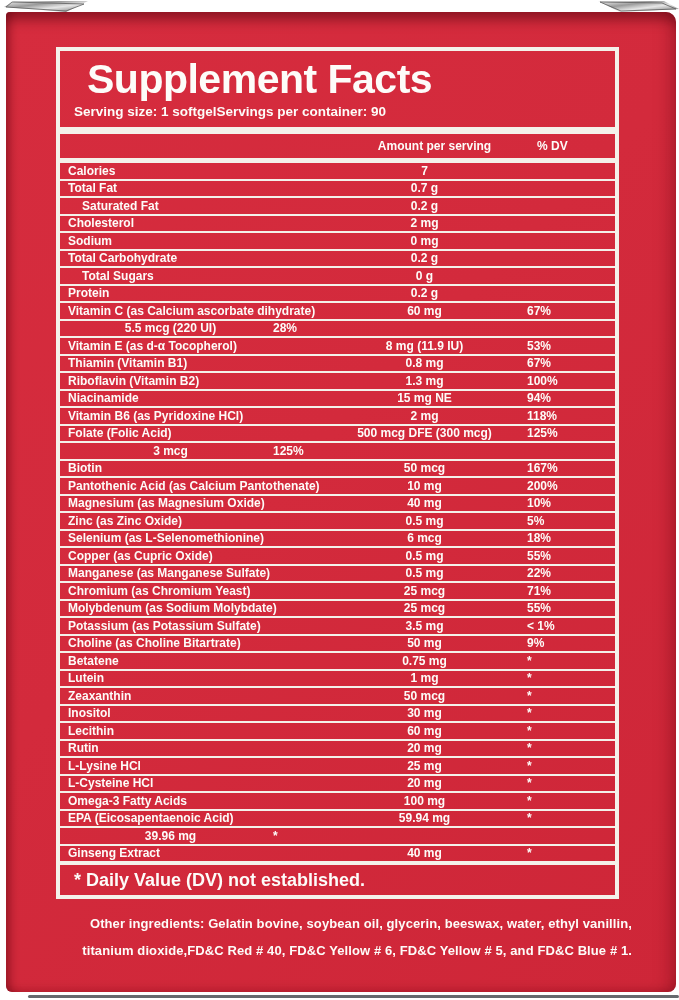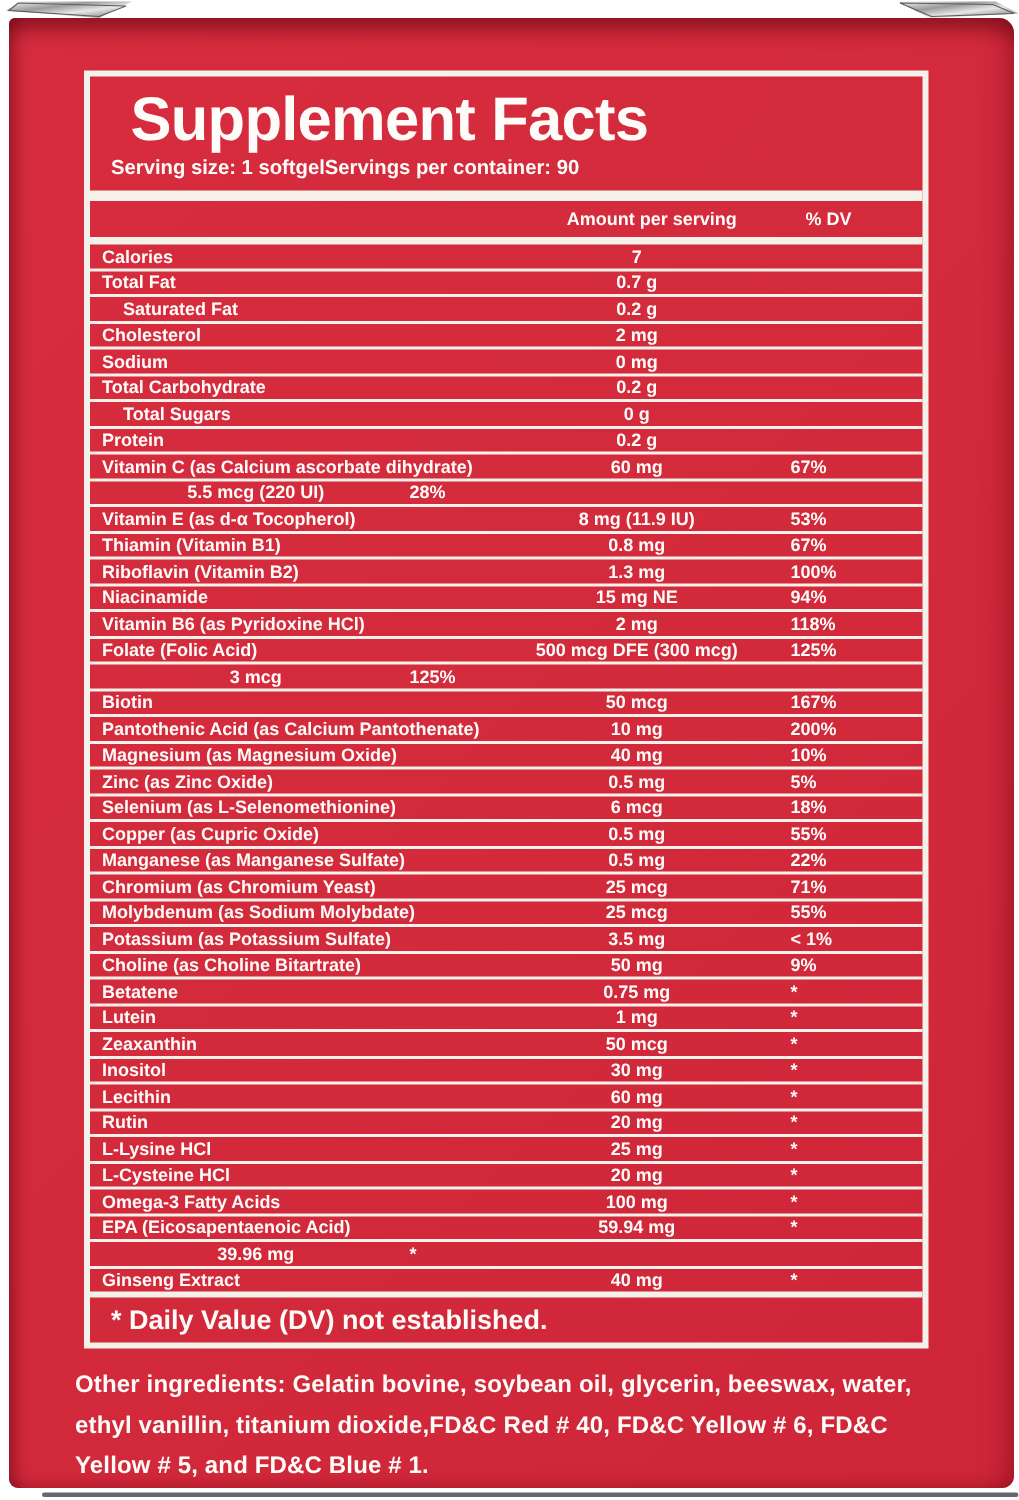--- a/index.html
+++ b/index.html
@@ -44,22 +44,22 @@
   .c-amt{width:205px;text-align:center;flex:none;}
   .c-dv{width:78px;text-align:left;flex:none;}
   .rows{flex:1;display:flex;flex-direction:column;}
   .row{flex:1;display:flex;align-items:center;padding:0 10px 0 8px;
     border-bottom:2px solid var(--paper);font-size:12px;line-height:1;}
   .row:last-child{border-bottom:none;}
   .row .c-name.ind{padding-left:14px;}
   .footnote{height:30px;flex:none;display:flex;align-items:center;padding:0 14px;font-size:18px;}
 
   
-  .other{position:absolute;left:44px;right:44px;top:898px;text-align:left;
-    font-size:16px;line-height:27px;letter-spacing:.1px;}
+  .other{position:absolute;left:44px;right:44px;top:898px;text-align:right;
+    font-size:13px;line-height:27px;letter-spacing:.1px;}
 
   
   .bottom-line{position:absolute;left:28px;right:0;top:995px;height:3px;
     background:#4b4e54;opacity:.85;border-radius:2px;}
 </style>
 </head>
 <body>
 
 <div class="stage">
 

